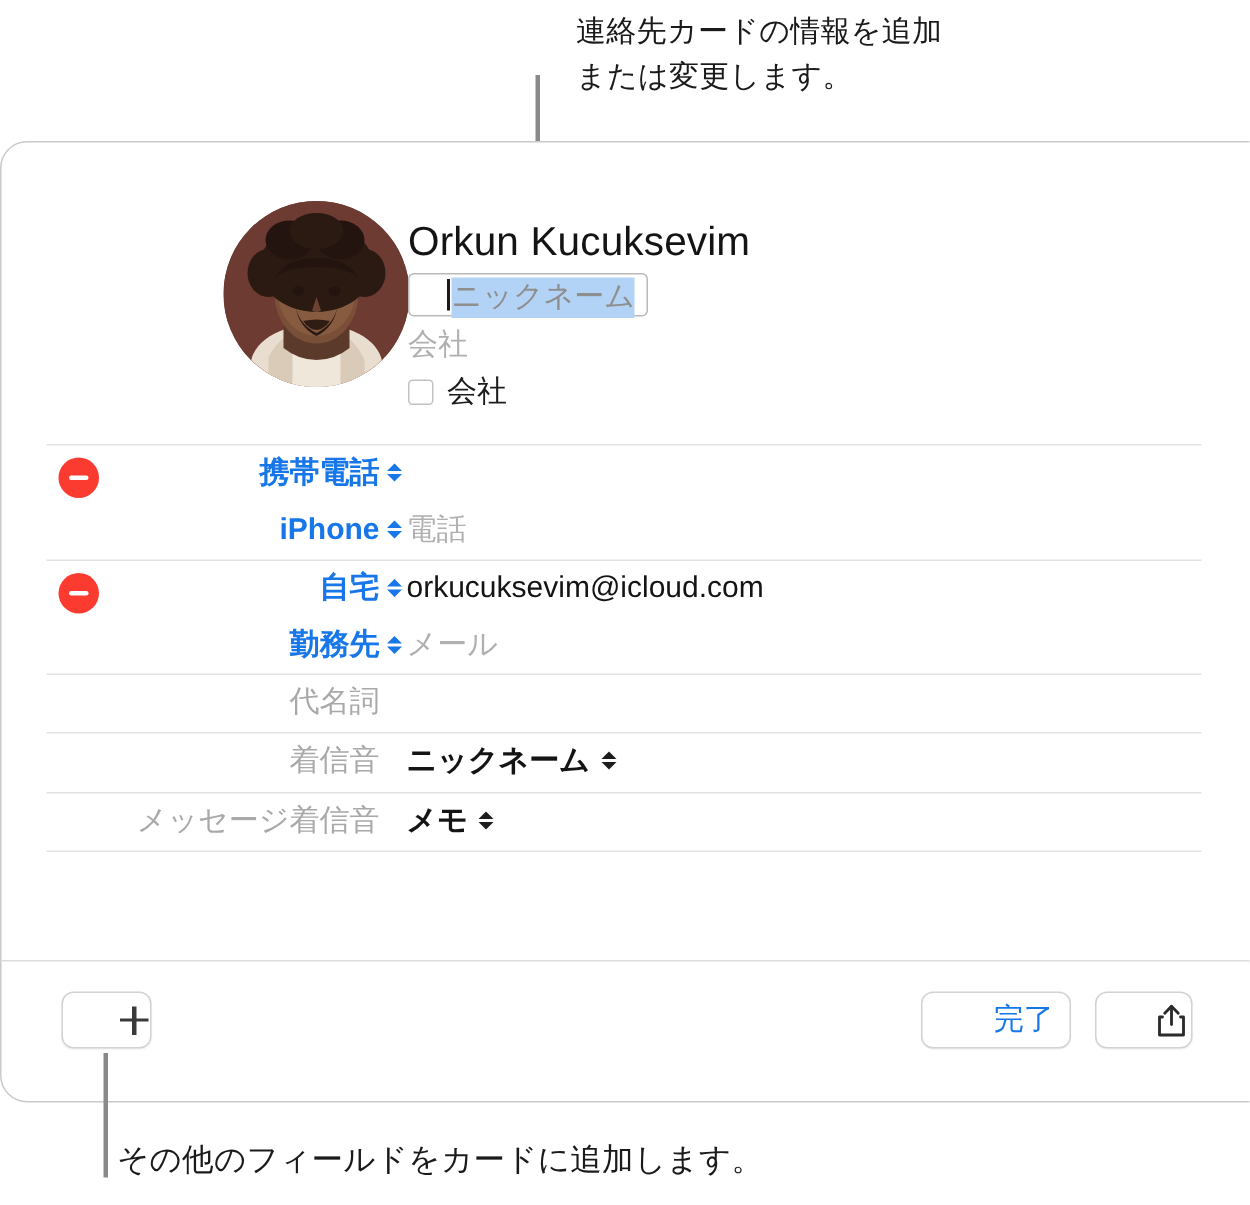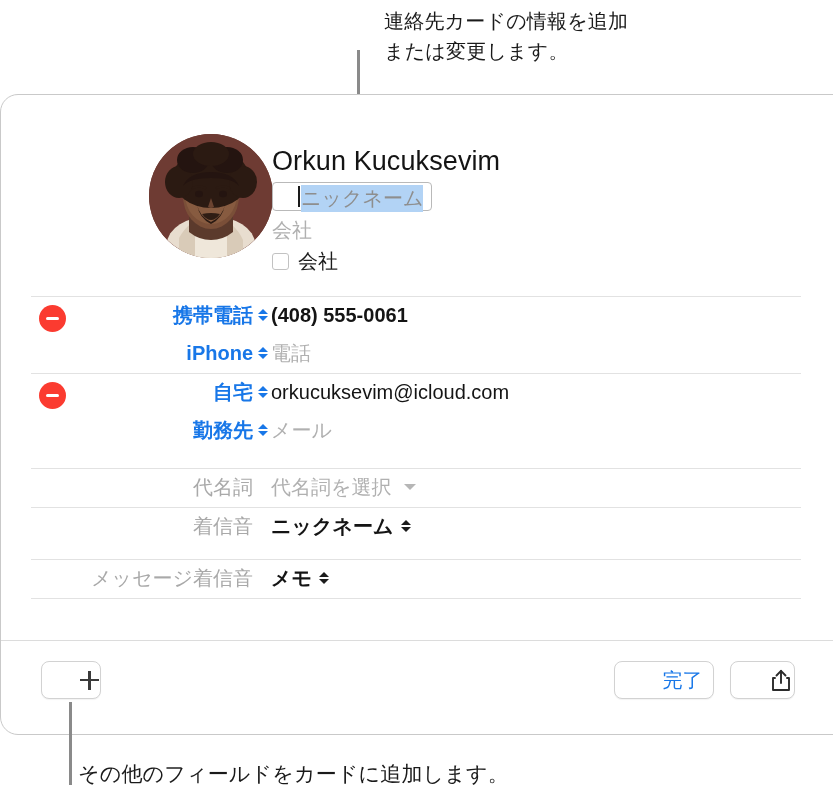--- a/index.html
+++ b/index.html
@@ -356,21 +356,20 @@
 
       <div class="field-row" style="margin-top:1px;">
         <div class="minus-btn">
           <span class="minus-bar"></span>
         </div>
         <div class="row-label blue">携帯電話</div>
         <div class="stepper">
           <span class="chev up"></span>
             <span class="chev down"></span>
         </div>
-        <div class="row-value dark">(408) 555-0061</div>
       </div>
 
       <div class="field-row">
         <div class="row-label blue">iPhone</div>
         <div class="stepper">
           <span class="chev up"></span>
             <span class="chev down"></span>
         </div>
         <div class="row-value gray">電話</div>
       </div>
@@ -396,46 +395,42 @@
         <div class="stepper">
           <span class="chev up"></span>
             <span class="chev down"></span>
         </div>
         <div class="row-value gray">メール</div>
       </div>
     </div>
 
     <div class="field-group">
       <div class="group-sep"></div>
-      <div class="field-row" style="margin-top:19px;">
+      <div class="field-row" style="margin-top:0;">
         <div class="row-label gray">代名詞</div>
-        <div class="value-with-stepper">
-          <span class="row-value gray" style="position:static;">代名詞を選択</span>
-          <span class="inline-chevron"></span>
-        </div>
       </div>
     </div>
 
     <div class="field-group">
       <div class="group-sep"></div>
       <div class="field-row" style="margin-top:1px;">
         <div class="row-label gray">着信音</div>
         <div class="value-with-stepper">
           <span class="row-value dark" style="position:static;">ニックネーム</span>
           <span class="stepper dark">
             <span class="chev up"></span>
               <span class="chev down"></span>
           </span>
         </div>
       </div>
     </div>
 
     <div class="field-group">
       <div class="group-sep"></div>
-      <div class="field-row" style="margin-top:14px;">
+      <div class="field-row" style="margin-top:2px;">
         <div class="row-label gray">メッセージ着信音</div>
         <div class="value-with-stepper">
           <span class="row-value dark" style="position:static;">メモ</span>
           <span class="stepper dark">
             <span class="chev up"></span>
               <span class="chev down"></span>
           </span>
         </div>
       </div>
     </div>

